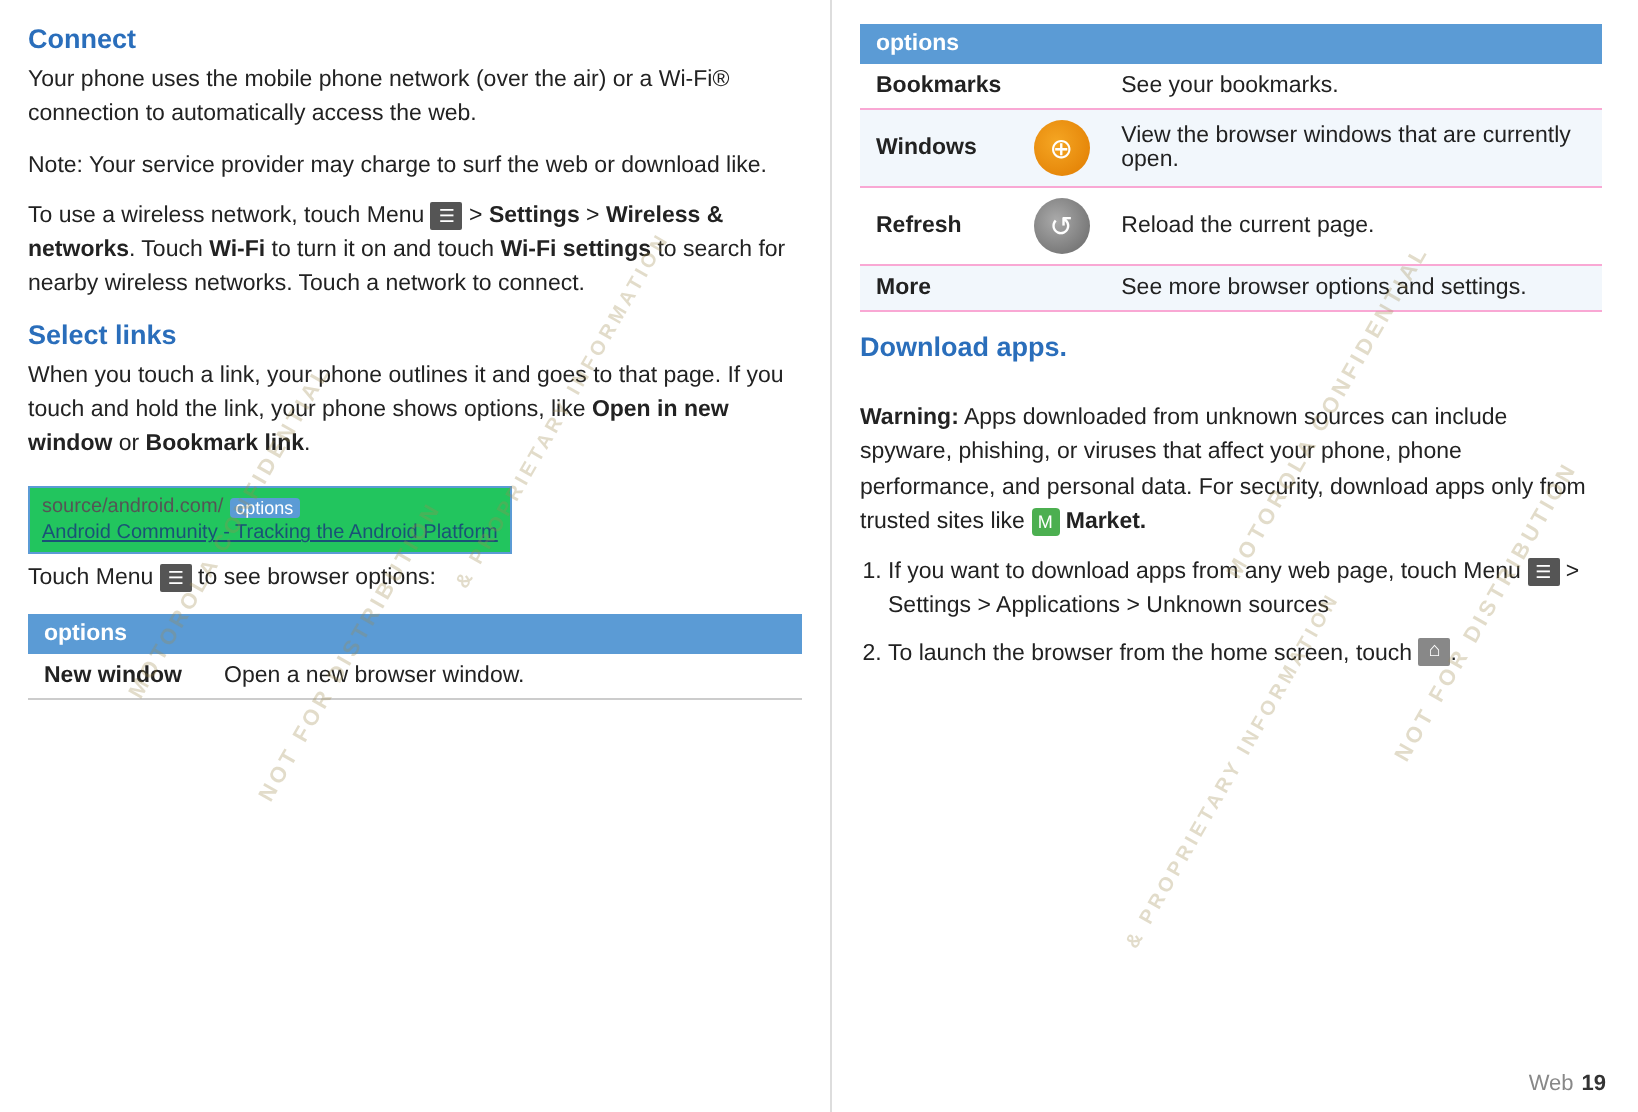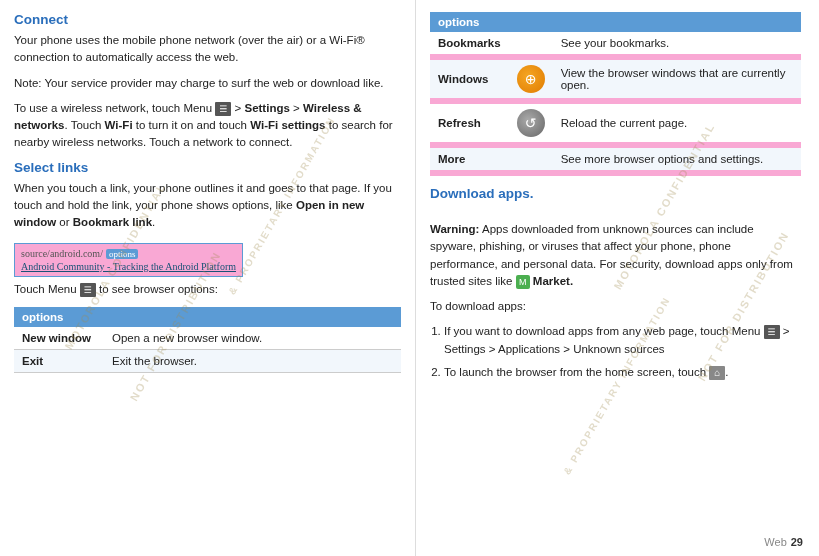--- a/index.html
+++ b/index.html
@@ -104,28 +104,27 @@
     }
 
     .options-table tbody td.col-option {
       font-weight: bold;
       width: 90px;
     }
 
     
     .link-popup {
       border: 1px solid #5b9bd5;
-      background: #f9a8d4;
+      background: #22c55e;
       padding: 4px 6px;
       display: inline-block;
       font-size: 10.5px;
       margin-top: 4px;
       margin-bottom: 4px;
       color: #222;
-      font-family: Liberation Serif, serif;
     }
 
     .link-popup .url-bar {
       display: flex;
       align-items: center;
       margin-bottom: 2px;
     }
 
     .link-popup .url-text {
       color: #555;
@@ -158,21 +157,21 @@
     .options-table-right thead tr th {
       background: #5b9bd5;
       color: #fff;
       font-weight: bold;
       padding: 4px 8px;
       text-align: left;
       font-size: 11.5px;
     }
 
     .options-table-right tbody tr {
-      border-bottom: 6px solid #f9a8d4;
+      border-bottom: 1px solid #f9a8d4;
     }
 
     .options-table-right tbody tr:nth-child(odd) {
       background: #fff;
     }
 
     .options-table-right tbody tr:nth-child(even) {
       background: #f2f7fc;
     }
 
@@ -362,24 +361,20 @@
       <thead>
         <tr>
           <th colspan="2">options</th>
         </tr>
       </thead>
       <tbody>
         <tr>
           <td class="col-option">New window</td>
           <td>Open a new browser window.</td>
         </tr>
-        <tr>
-          <td class="col-option">Exit</td>
-          <td>Exit the browser.</td>
-        </tr>
       </tbody>
     </table>
 
   </div>
 
   <div class="right-col">
 
     <table class="options-table-right">
       <thead>
         <tr>
@@ -414,32 +409,31 @@
       </tbody>
     </table>
 
     <div class="download-section">
       <div class="download-heading">Download apps.</div>
 
       <p class="section-text">
         <span class="bold">Warning:</span><span> Apps downloaded from unknown sources can include spyware, phishing, or viruses that affect your phone, phone performance, and personal data. For security, download apps only from trusted sites like</span> <span class="market-icon">M</span> <span class="bold">Market.</span>
       </p>
 
-      <p class="section-text">To download apps:</p>
 
       <ol class="numbered-list">
         <li>
           If you want to download apps from any web page, touch Menu <span class="menu-icon-small">☰</span> &gt; <span class="bold">Settings &gt; Applications &gt; Unknown sources</span>
         </li>
         <li>
           To launch the browser from the home screen, touch <span class="home-icon">⌂</span>.
         </li>
       </ol>
     </div>
 
   </div>
 
   <div class="page-footer">
     <span class="web-label">Web</span>
-    <span class="page-number">29</span>
+    <span class="page-number">19</span>
   </div>
 
 </div>
 
 </body></html>

